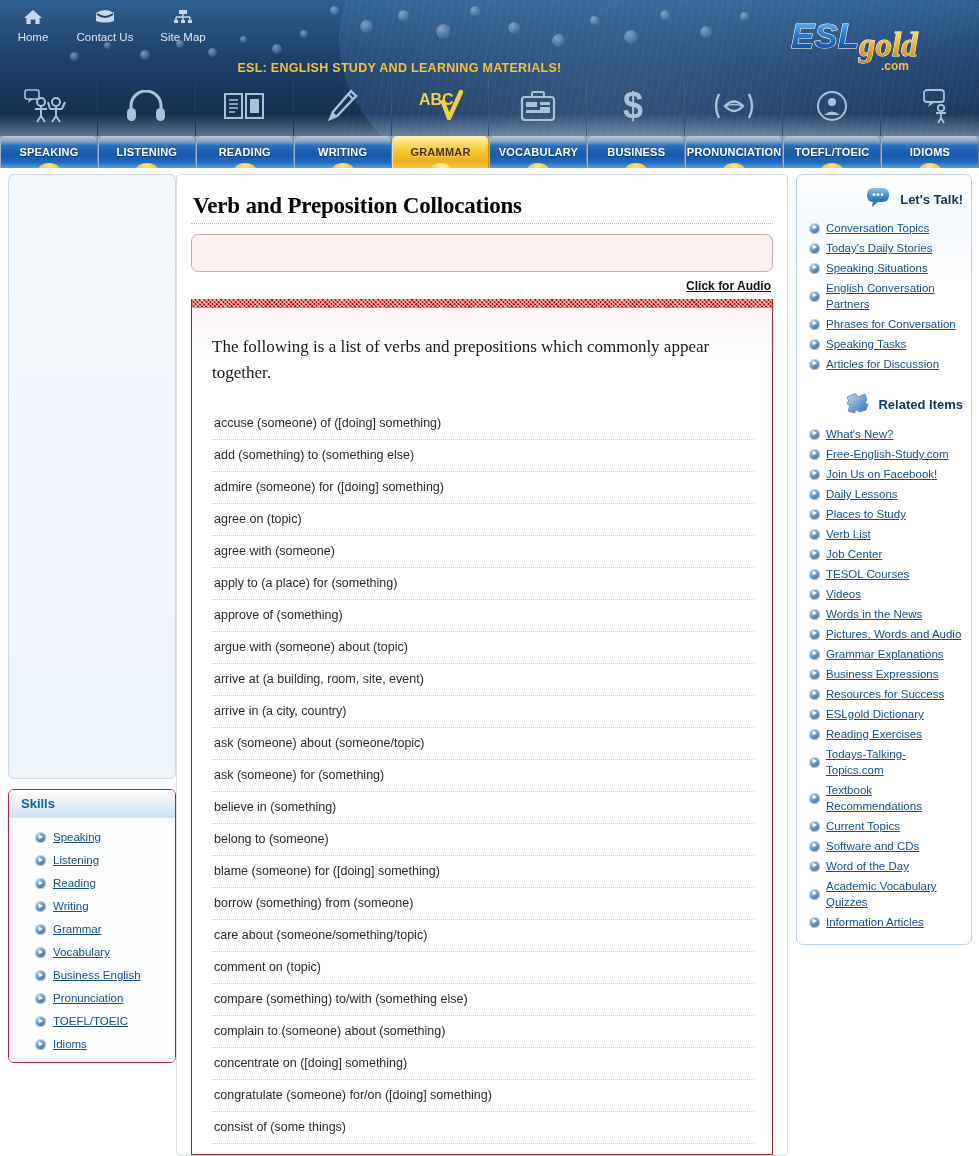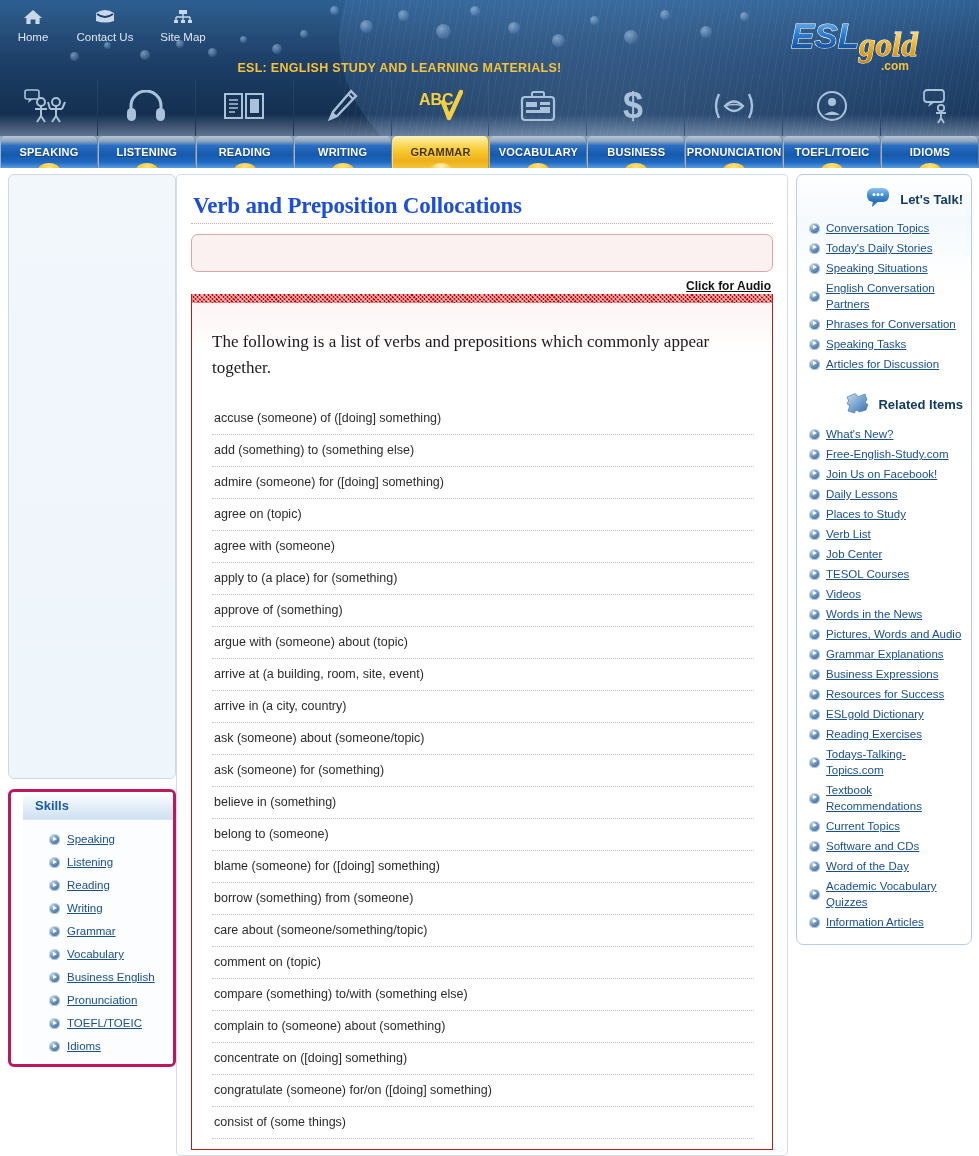--- a/index.html
+++ b/index.html
@@ -109,21 +109,21 @@
 
   
   .body-wrap { position:absolute; left:0; top:168px; width:979px; height:988px; background:#ffffff; }
 
   
   .col-left { position:absolute; left:8px; top:6px; width:168px; }
   .panel-blank {
     height: 605px; border:1px solid #cfd9e4; border-radius:6px;
     background: linear-gradient(180deg,#f2f7fc 0%,#eef5fb 100%);
   }
-  .panel { margin-top:10px; border:3px solid #be185d; border-radius:6px; background:#ffffff; overflow:hidden;padding-left:12px; }
+  .panel { margin-top:10px; border:1px solid #be185d; border-radius:6px; background:#ffffff; overflow:hidden; }
   .panel-head {
     height:28px; display:flex; align-items:center; padding-left:12px;
     background: linear-gradient(180deg,#ffffff 0%,#e4eef8 55%,#cfe0f1 100%);
     border-bottom:1px solid #dbe5ef;
     color:#1a5ea8; font-size:13px; font-weight:bold;
   }
   .panel-body { padding:8px 0 6px 0; background:#fbfdff; }
   .side-link {
     display:flex; align-items:center; gap:7px;
     padding: 4px 6px 4px 26px; cursor:pointer; text-decoration:none;
@@ -145,30 +145,30 @@
     border-top:2.8px solid transparent; border-bottom:2.8px solid transparent;
   }
 
   
   .col-center {
     position:absolute; left:176px; top:6px; width:612px; min-height:982px;
     border:1px solid #d5dde6; border-radius:4px; background:#ffffff;
     padding: 12px 14px 0 14px;
   }
   .page-title {
-    color:#1d4ed8; font-family:"Liberation Serif", serif;
+    color:#000000; font-family:"Liberation Serif", serif;
     font-size:23px; font-weight:bold; letter-spacing:-.2px;
     margin: 6px 0 4px 2px;
   }
   .title-rule { height:1px; border-bottom:1px dotted #c9b2b2; margin-bottom:10px; }
   .audio-box {
     height:38px; border:1px solid #d8a6a6; border-radius:7px;
     background:#fcf1f1; margin-bottom:4px;
   }
-  .audio-link-row { text-align:right; padding-right:2px; }
+  .audio-link-row { text-align:right; padding-right:2px; margin-bottom:5px; }
   .audio-link {
     color:#111111; font-size:12px; font-weight:bold;
     text-decoration:underline; cursor:pointer;
   }
   .content-box {
     border:1px solid #b02020; border-top:none;
     background: linear-gradient(180deg,#fdf2f2 0%,#ffffff 60px, #ffffff 100%);
     padding: 0;
   }
   .content-box-top {

